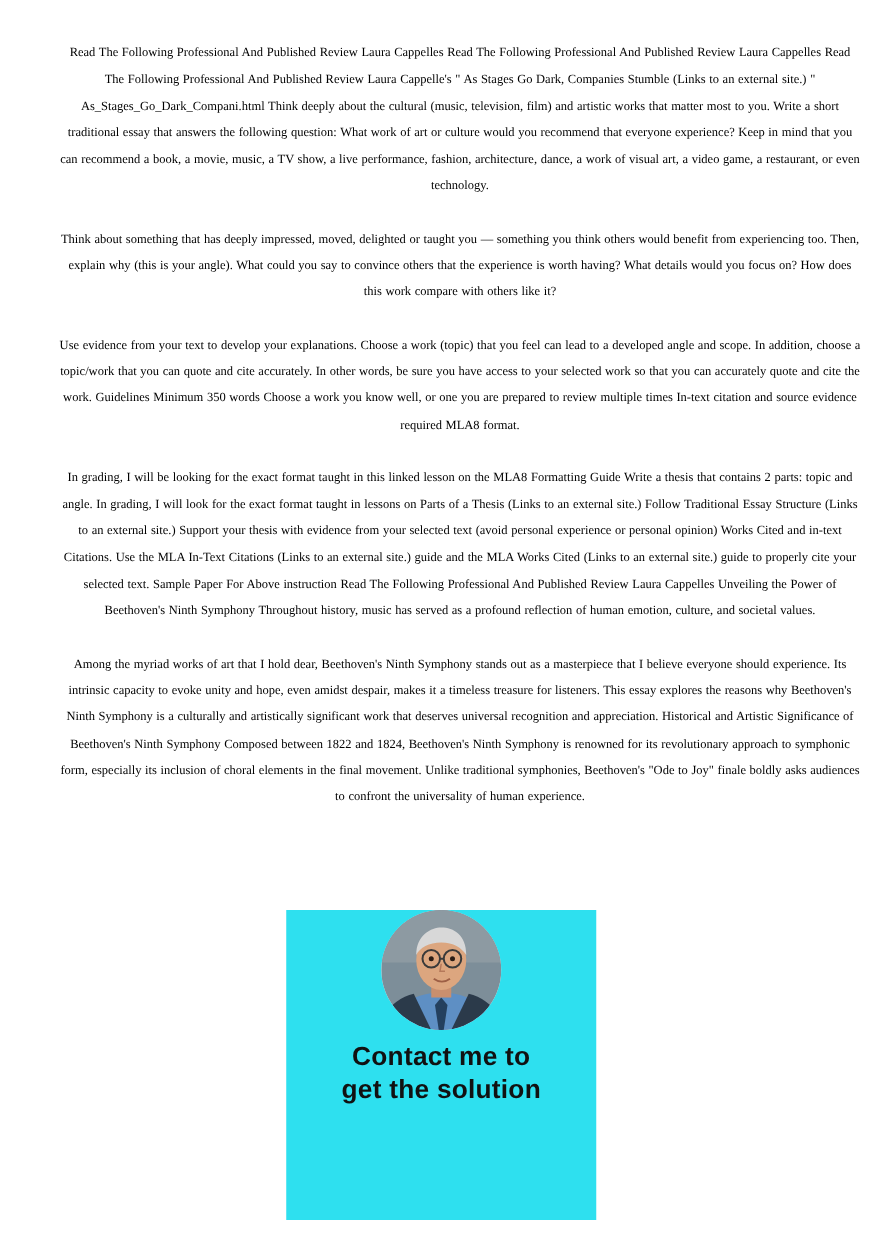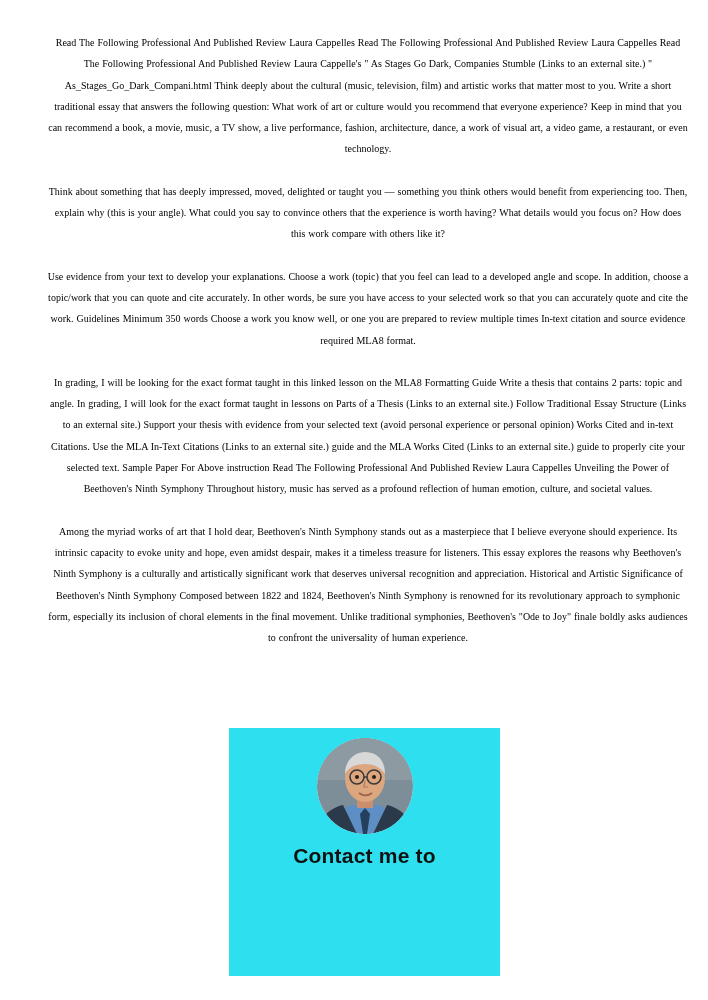--- a/index.html
+++ b/index.html
@@ -38,29 +38,28 @@
     word-spacing: 0.4px;
   }
   .para:last-child {
     margin-bottom: 0;
   }
   
   .overlay-card {
     position: absolute;
     left: 229px;
     top: 728px;
-    width: 271px;
+    width: 248px;
     height: 248px;
     background: #2ee0ef;
     box-sizing: border-box;
     display: flex;
     flex-direction: column;
     align-items: center;
     justify-content: flex-start;
-    padding-top: 10px;
     overflow: hidden;
   }
   .avatar {
     width: 96px;
     height: 96px;
     border-radius: 50%;
     overflow: hidden;
     position: relative;
     background: #cfd6dc;
     flex: none;
@@ -138,16 +137,17 @@
           <circle cx="40" cy="39" r="2" fill="#2b1d16"></circle>
           <circle cx="57" cy="39" r="2" fill="#2b1d16"></circle>
 
           <path d="M48 43 L47 49 L51 49" fill="none" stroke="#b5795a" stroke-width="1.2"></path>
           <path d="M42 55 C46 58 51 58 55 55" fill="none" stroke="#9d5f45" stroke-width="1.6"></path>
         </g>
       </svg>
     </div>
     <div class="card-text-wrap">
       <div class="card-line">Contact me to</div>
+      <div class="card-line">get the solution</div>
     </div>
   </div>
 
 </div>
 
 </body></html>

